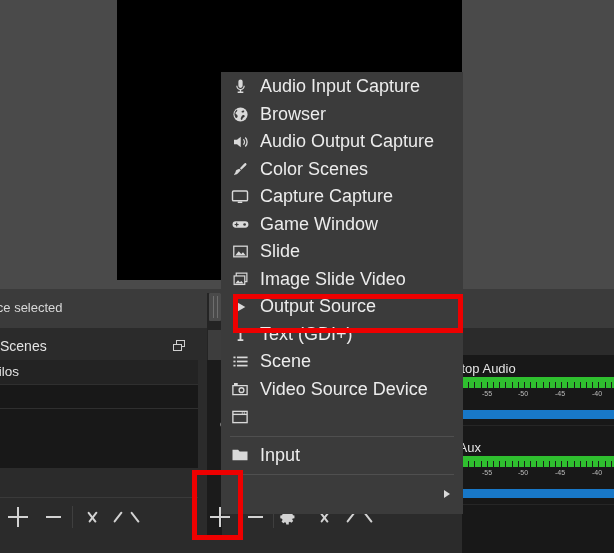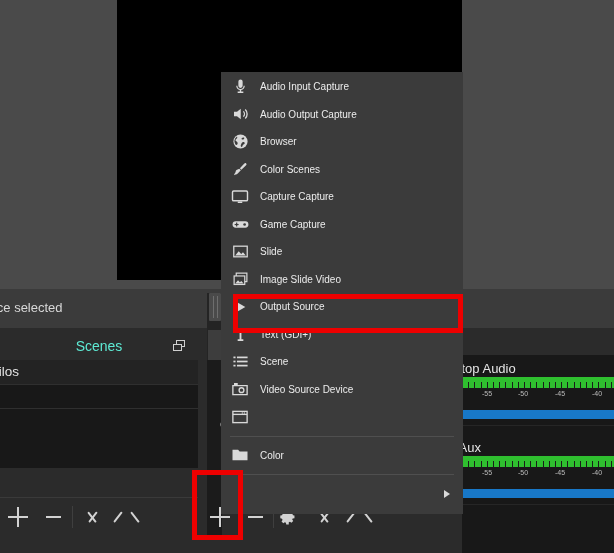--- a/index.html
+++ b/index.html
@@ -60,21 +60,21 @@
     background: #2b2b2b;
   }
 
   
   .dock-scenes {
     position: absolute; left: 0; top: 329px; width: 198px; height: 224px;
     background: #2b2b2b;
   }
   .dock-title {
     position: absolute; height: 26px; line-height: 26px;
-    font-size: 14px; color: #5eead4; text-align: center;
+    font-size: 14px; color: #e5e5e5; text-align: left;
   }
   .scenes-title { left: 0; top: 333px; width: 198px; }
   .dock-float-icon {
     position: absolute; left: 173px; top: 340px; width: 13px; height: 12px;
   }
   .dock-float-icon .b1 {
     position: absolute; left: 3px; top: 0; width: 9px; height: 7px;
     border: 1.5px solid #cfcfcf; box-sizing: border-box;
   }
   .dock-float-icon .b2 {
@@ -196,21 +196,21 @@
 
   
   .menu {
     position: absolute; left: 222px; top: 73px; width: 240px; height: 440px;
     background: #3b3b3b;
     box-shadow: 0 0 0 1px #3b3b3b;
     z-index: 40;
   }
   .menu-item {
     position: relative; height: 27.5px; display: flex; align-items: center;
-    color: #ececec; font-size: 10px; padding-left: 8px; box-sizing: border-box;
+    color: #ececec; font-size: 18px; padding-left: 8px; box-sizing: border-box;
   }
   .menu-item .mlabel { margin-left: 30px; white-space: nowrap; }
   .menu-sep {
     height: 1px; background: #4f4f4f; margin: 5px 8px;
   }
   .menu-icon {
     position: absolute; left: 8px; top: 50%; transform: translateY(-50%);
     width: 20px; height: 20px; color: #d9d9d9;
     display: flex; align-items: center; justify-content: center;
   }
@@ -345,36 +345,36 @@
       <span class="menu-icon">
         <svg width="17" height="17" viewBox="0 0 24 24">
             <path fill="currentColor" d="M12 2a3 3 0 0 1 3 3v6a3 3 0 0 1-6 0V5a3 3 0 0 1 3-3zM6 11h1.6a4.4 4.4 0 0 0 8.8 0H18a6 6 0 0 1-5 5.9V19h3v2H8v-2h3v-2.1A6 6 0 0 1 6 11z"></path>
           </svg>
       </span>
       <span class="mlabel">Audio Input Capture</span>
     </div>
 
     <div class="menu-item">
       <span class="menu-icon">
+        <svg width="17" height="17" viewBox="0 0 24 24">
+            <circle cx="12" cy="12" r="10" fill="currentColor"></circle>
+            <path fill="#3b3b3b" d="M7 5c1 1.5.2 3-1 3.6-1.1.6-1.6 2.3 0 3.1 1.6.8 2.6 2.6 1.6 4.3-.6 1-1.8 1-2.8.4A9 9 0 0 1 7 5zm9.5 1.5c1.2.4 1 1.8 0 2.4-1 .6-2.6.4-3-.6-.4-1 1.6-2.3 3-1.8zm-1 6.2c1.4-.3 2.8.6 2.4 2-.4 1.3-2 1.2-2.6 2.3-.5 1-.3 2.4-1.6 2.6-1.3.2-1.6-1.4-1.2-2.5.5-1.6 1.4-4.1 3-4.4z"></path>
+          </svg>
+      </span>
+      <span class="mlabel">Browser</span>
+    </div>
+
+    <div class="menu-item">
+      <span class="menu-icon">
         <svg width="18" height="18" viewBox="0 0 24 24">
             <path fill="currentColor" d="M4 9v6h4l5 4V5L8 9H4z"></path>
             <path fill="none" stroke="currentColor" stroke-width="1.8" d="M16.5 8.5a5 5 0 0 1 0 7M19 6a8.5 8.5 0 0 1 0 12"></path>
           </svg>
       </span>
       <span class="mlabel">Audio Output Capture</span>
-    </div>
-
-    <div class="menu-item">
-      <span class="menu-icon">
-        <svg width="17" height="17" viewBox="0 0 24 24">
-            <circle cx="12" cy="12" r="10" fill="currentColor"></circle>
-            <path fill="#3b3b3b" d="M7 5c1 1.5.2 3-1 3.6-1.1.6-1.6 2.3 0 3.1 1.6.8 2.6 2.6 1.6 4.3-.6 1-1.8 1-2.8.4A9 9 0 0 1 7 5zm9.5 1.5c1.2.4 1 1.8 0 2.4-1 .6-2.6.4-3-.6-.4-1 1.6-2.3 3-1.8zm-1 6.2c1.4-.3 2.8.6 2.4 2-.4 1.3-2 1.2-2.6 2.3-.5 1-.3 2.4-1.6 2.6-1.3.2-1.6-1.4-1.2-2.5.5-1.6 1.4-4.1 3-4.4z"></path>
-          </svg>
-      </span>
-      <span class="mlabel">Browser</span>
     </div>
 
     <div class="menu-item">
       <span class="menu-icon">
         <svg width="17" height="17" viewBox="0 0 24 24">
             <path fill="currentColor" d="M20 3.5c.9.9.6 1.8-.5 2.9l-6.2 6-2.2-2.2 6-6.2c1.1-1.1 2-1.4 2.9-.5zM10.3 11l2.2 2.2-4.4 4.5c-.8.8-1.8 1.2-2.8 1.3-.9.1-1.6.4-2.1 1.2-.3-1.3.2-2.1.9-2.8.6-.6.9-1.3 1-2.1.1-1 .5-1.8 1.2-2.5L10.3 11z"></path>
           </svg>
       </span>
       <span class="mlabel">Color Scenes</span>
     </div>
@@ -391,21 +391,21 @@
 
     <div class="menu-item">
       <span class="menu-icon">
         <svg width="19" height="19" viewBox="0 0 24 24">
             <rect x="2" y="8" width="20" height="8" rx="4" fill="currentColor"></rect>
             <rect x="4.6" y="11.3" width="5" height="1.5" fill="#3b3b3b"></rect>
             <rect x="6.4" y="9.5" width="1.5" height="5" fill="#3b3b3b"></rect>
             <circle cx="17.2" cy="12" r="1.7" fill="#3b3b3b"></circle>
           </svg>
       </span>
-      <span class="mlabel">Game Capture</span>
+      <span class="mlabel">Game Window</span>
     </div>
 
     <div class="menu-item">
       <span class="menu-icon">
         <svg width="17" height="17" viewBox="0 0 24 24">
             <rect x="2.5" y="4.5" width="19" height="15" fill="none" stroke="currentColor" stroke-width="1.8"></rect>
             <path fill="currentColor" d="M4.5 17.5l5-6 3.5 4 2.5-2.6 4 4.6z"></path>
           </svg>
       </span>
       <span class="mlabel">Slide</span>
@@ -481,21 +481,21 @@
     </div>
 
     <div class="menu-sep"></div>
 
     <div class="menu-item">
       <span class="menu-icon">
         <svg width="18" height="18" viewBox="0 0 24 24">
             <path fill="currentColor" d="M2 5h7.5l2 2.4H22V19H2z"></path>
           </svg>
       </span>
-      <span class="mlabel">Color</span>
+      <span class="mlabel">Input</span>
     </div>
 
     <div class="menu-sep"></div>
 
     <div class="menu-item">
       <span class="mlabel"></span>
       <span class="submenu-arrow"></span>
     </div>
 
   </div>

